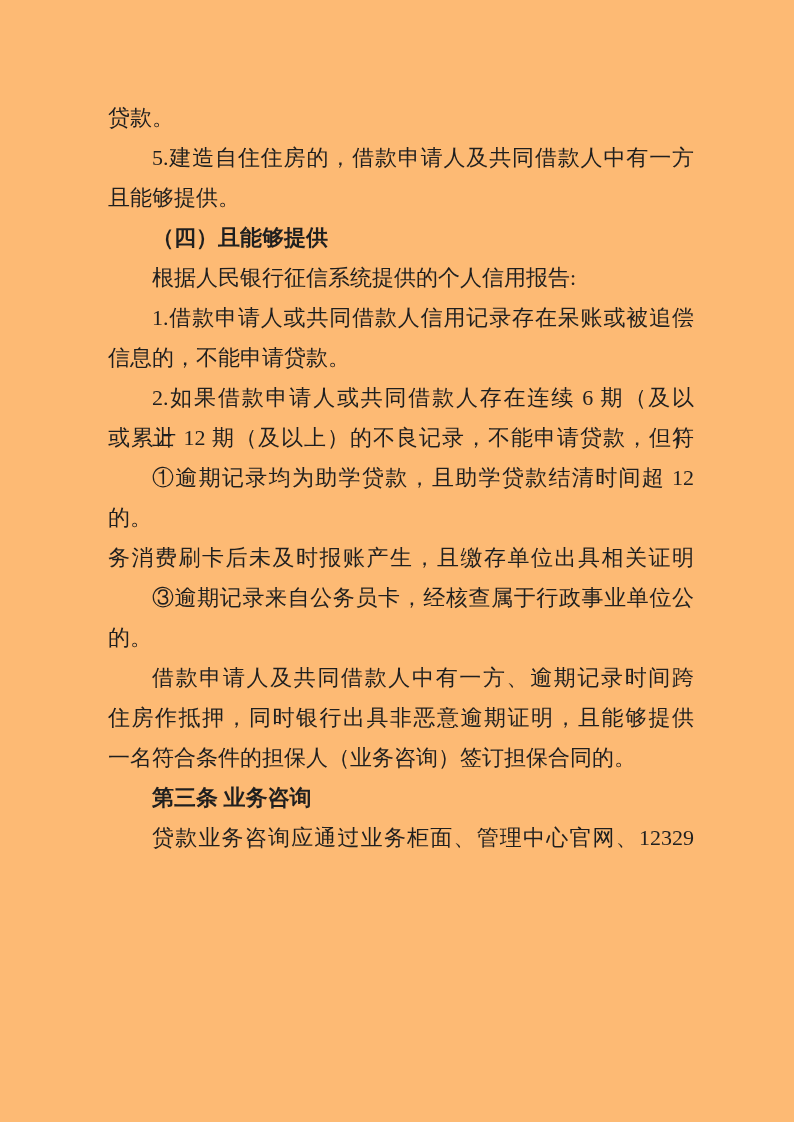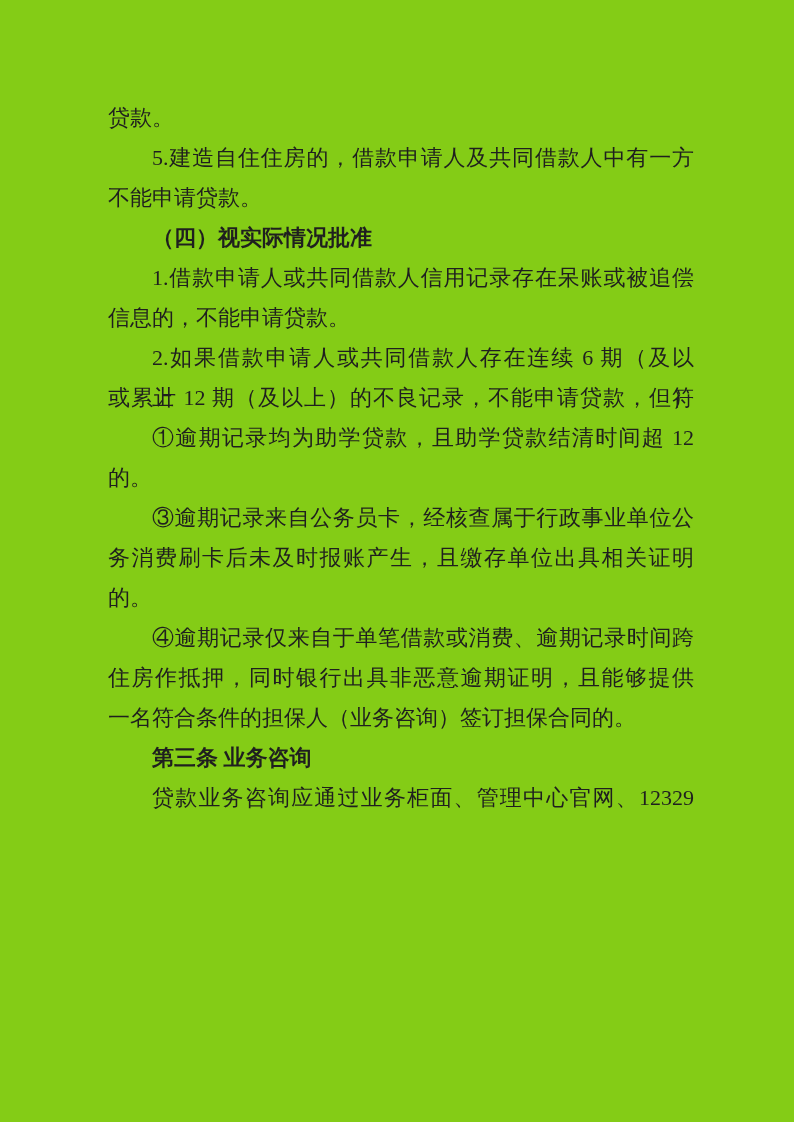--- a/index.html
+++ b/index.html
@@ -4,21 +4,21 @@
 <style>
   html, body {
     margin: 0;
     padding: 0;
     background: #ffffff;
   }
   .page {
     position: relative;
     width: 794px;
     height: 1122px;
-    background: #84cc16;
+    background: #fdba74;
     overflow: hidden;
   }
   .textblock {
     position: absolute;
     left: 108px;
     top: 98px;
     width: 586px;
     font-family: "Liberation Serif", "DejaVu Serif", serif;
     font-size: 22px;
     line-height: 40px;
@@ -40,30 +40,31 @@
     font-weight: 700;
   }
 </style>
 </head>
 <body>
 
 <div class="page">
   <div class="textblock" id="textblock">
       <div class="line">贷款。</div>
       <div class="line fill indent">5.建造自住住房的，借款申请人及共同借款人中有一方</div>
-      <div class="line">不能申请贷款。</div>
-      <div class="line indent bold">（四）视实际情况批准</div>
+      <div class="line">且能够提供。</div>
+      <div class="line indent bold">（四）且能够提供</div>
+      <div class="line indent">根据人民银行征信系统提供的个人信用报告:</div>
       <div class="line fill indent">1.借款申请人或共同借款人信用记录存在呆账或被追偿</div>
       <div class="line">信息的，不能申请贷款。</div>
       <div class="line fill indent">2.如果借款申请人或共同借款人存在连续 6 期（及以上）</div>
       <div class="line fill">或累计 12 期（及以上）的不良记录，不能申请贷款，但符</div>
       <div class="line fill indent">①逾期记录均为助学贷款，且助学贷款结清时间超 12</div>
       <div class="line">的。</div>
+      <div class="line fill">务消费刷卡后未及时报账产生，且缴存单位出具相关证明</div>
       <div class="line fill indent">③逾期记录来自公务员卡，经核查属于行政事业单位公</div>
-      <div class="line fill">务消费刷卡后未及时报账产生，且缴存单位出具相关证明</div>
       <div class="line">的。</div>
-      <div class="line fill indent">④逾期记录仅来自于单笔借款或消费、逾期记录时间跨</div>
+      <div class="line fill indent">借款申请人及共同借款人中有一方、逾期记录时间跨</div>
       <div class="line fill">住房作抵押，同时银行出具非恶意逾期证明，且能够提供</div>
       <div class="line">一名符合条件的担保人（业务咨询）签订担保合同的。</div>
       <div class="line indent bold">第三条 业务咨询</div>
       <div class="line fill indent">贷款业务咨询应通过业务柜面、管理中心官网、12329</div>
     </div>
 </div>
 
 </body></html>

